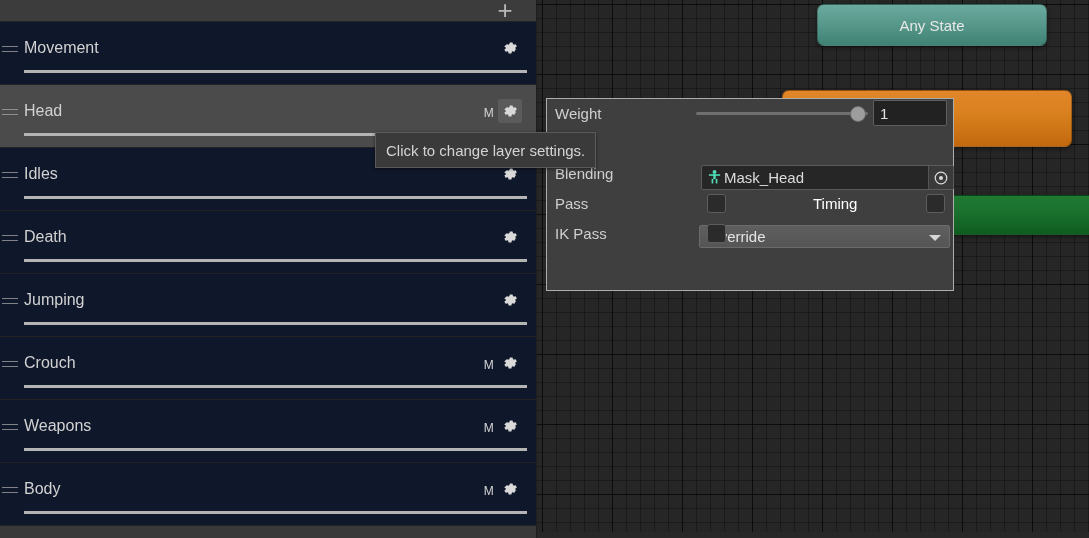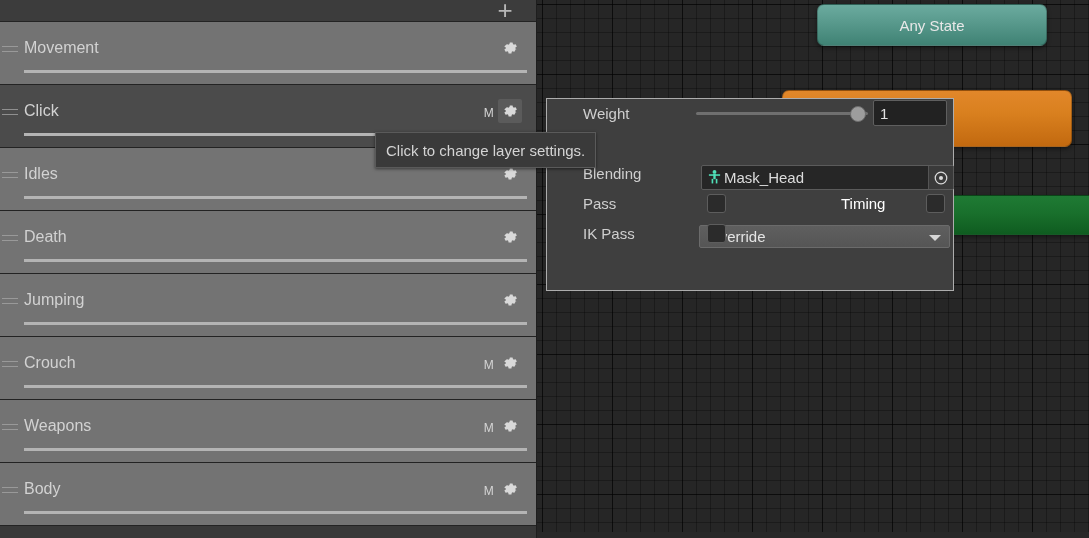--- a/index.html
+++ b/index.html
@@ -61,21 +61,21 @@
     position:absolute; right:18px; top:-3px;
     width:26px; height:26px;
     color:#b6b6b6; font-size:26px; line-height:26px;
     text-align:center; font-weight:300;
     cursor:pointer; user-select:none;
   }
 
   .layer-row {
     position:relative;
     height:63px;
-    background:#737373;
+    background:#0f172a;
     border-bottom:1px solid #232323;
     cursor:pointer;
   }
   .layer-row.selected { background:#4b4b4b; }
 
   .drag-handle {
     position:absolute; left:2px; top:24px;
     width:16px; height:7px; opacity:0.75;
   }
   .drag-handle i {
@@ -113,21 +113,21 @@
   
   #layer-settings-popup {
     position:absolute; left:546px; top:98px; width:408px; height:193px;
     background:#3f3f3f;
     border:1px solid #adadad;
     z-index:20;
   }
   .prow { position:relative; height:30px; }
   .plabel {
     position:absolute; left:8px; top:6px;
-    font-size:15px; color:#cfcfcf;margin-left:28px;
+    font-size:15px; color:#cfcfcf;
   }
   .plabel.dim { color:#ffffff; }
 
   
   #weight-slider-track {
     position:absolute; left:149px; top:13px; width:172px; height:3px;
     background:#6f6f6f; border-radius:2px; cursor:pointer;
   }
   #weight-slider-thumb {
     position:absolute; left:303px; top:7px;
@@ -236,21 +236,21 @@
             <path d="M10 6.6a3.4 3.4 0 1 0 0 6.8 3.4 3.4 0 0 0 0-6.8zm0 5a1.6 1.6 0 1 1 0-3.2 1.6 1.6 0 0 1 0 3.2z"></path>
             <path d="M18.2 11.6l-1.5-.9a6.9 6.9 0 0 0 0-1.4l1.5-.9a.5.5 0 0 0 .2-.6l-1.4-2.4a.5.5 0 0 0-.6-.2l-1.6.6a6.9 6.9 0 0 0-1.2-.7l-.2-1.7a.5.5 0 0 0-.5-.4h-2.8a.5.5 0 0 0-.5.4l-.2 1.7c-.4.2-.8.4-1.2.7l-1.6-.6a.5.5 0 0 0-.6.2L3.1 7.8a.5.5 0 0 0 .2.6l1.5.9a6.9 6.9 0 0 0 0 1.4l-1.5.9a.5.5 0 0 0-.2.6l1.4 2.4c.1.2.4.3.6.2l1.6-.6c.4.3.8.5 1.2.7l.2 1.7c0 .2.3.4.5.4h2.8c.2 0 .5-.2.5-.4l.2-1.7c.4-.2.8-.4 1.2-.7l1.6.6c.2.1.5 0 .6-.2l1.4-2.4a.5.5 0 0 0-.2-.6z"></path>
           </svg>
         </div>
       </div>
       <div class="layer-row selected">
         <div class="drag-handle">
           <i></i>
           <i></i>
         </div>
-        <div class="layer-name">Click</div>
+        <div class="layer-name">Head</div>
         <div class="layer-weightbar">
           <span style="width: 100%;"></span>
         </div>
         <div class="mask-badge">M</div>
         <div class="gear-button">
           <svg viewBox="0 0 20 20">
             <path d="M10 6.6a3.4 3.4 0 1 0 0 6.8 3.4 3.4 0 0 0 0-6.8zm0 5a1.6 1.6 0 1 1 0-3.2 1.6 1.6 0 0 1 0 3.2z"></path>
             <path d="M18.2 11.6l-1.5-.9a6.9 6.9 0 0 0 0-1.4l1.5-.9a.5.5 0 0 0 .2-.6l-1.4-2.4a.5.5 0 0 0-.6-.2l-1.6.6a6.9 6.9 0 0 0-1.2-.7l-.2-1.7a.5.5 0 0 0-.5-.4h-2.8a.5.5 0 0 0-.5.4l-.2 1.7c-.4.2-.8.4-1.2.7l-1.6-.6a.5.5 0 0 0-.6.2L3.1 7.8a.5.5 0 0 0 .2.6l1.5.9a6.9 6.9 0 0 0 0 1.4l-1.5.9a.5.5 0 0 0-.2.6l1.4 2.4c.1.2.4.3.6.2l1.6-.6c.4.3.8.5 1.2.7l.2 1.7c0 .2.3.4.5.4h2.8c.2 0 .5-.2.5-.4l.2-1.7c.4-.2.8-.4 1.2-.7l1.6.6c.2.1.5 0 .6-.2l1.4-2.4a.5.5 0 0 0-.2-.6z"></path>
           </svg>
         </div>

